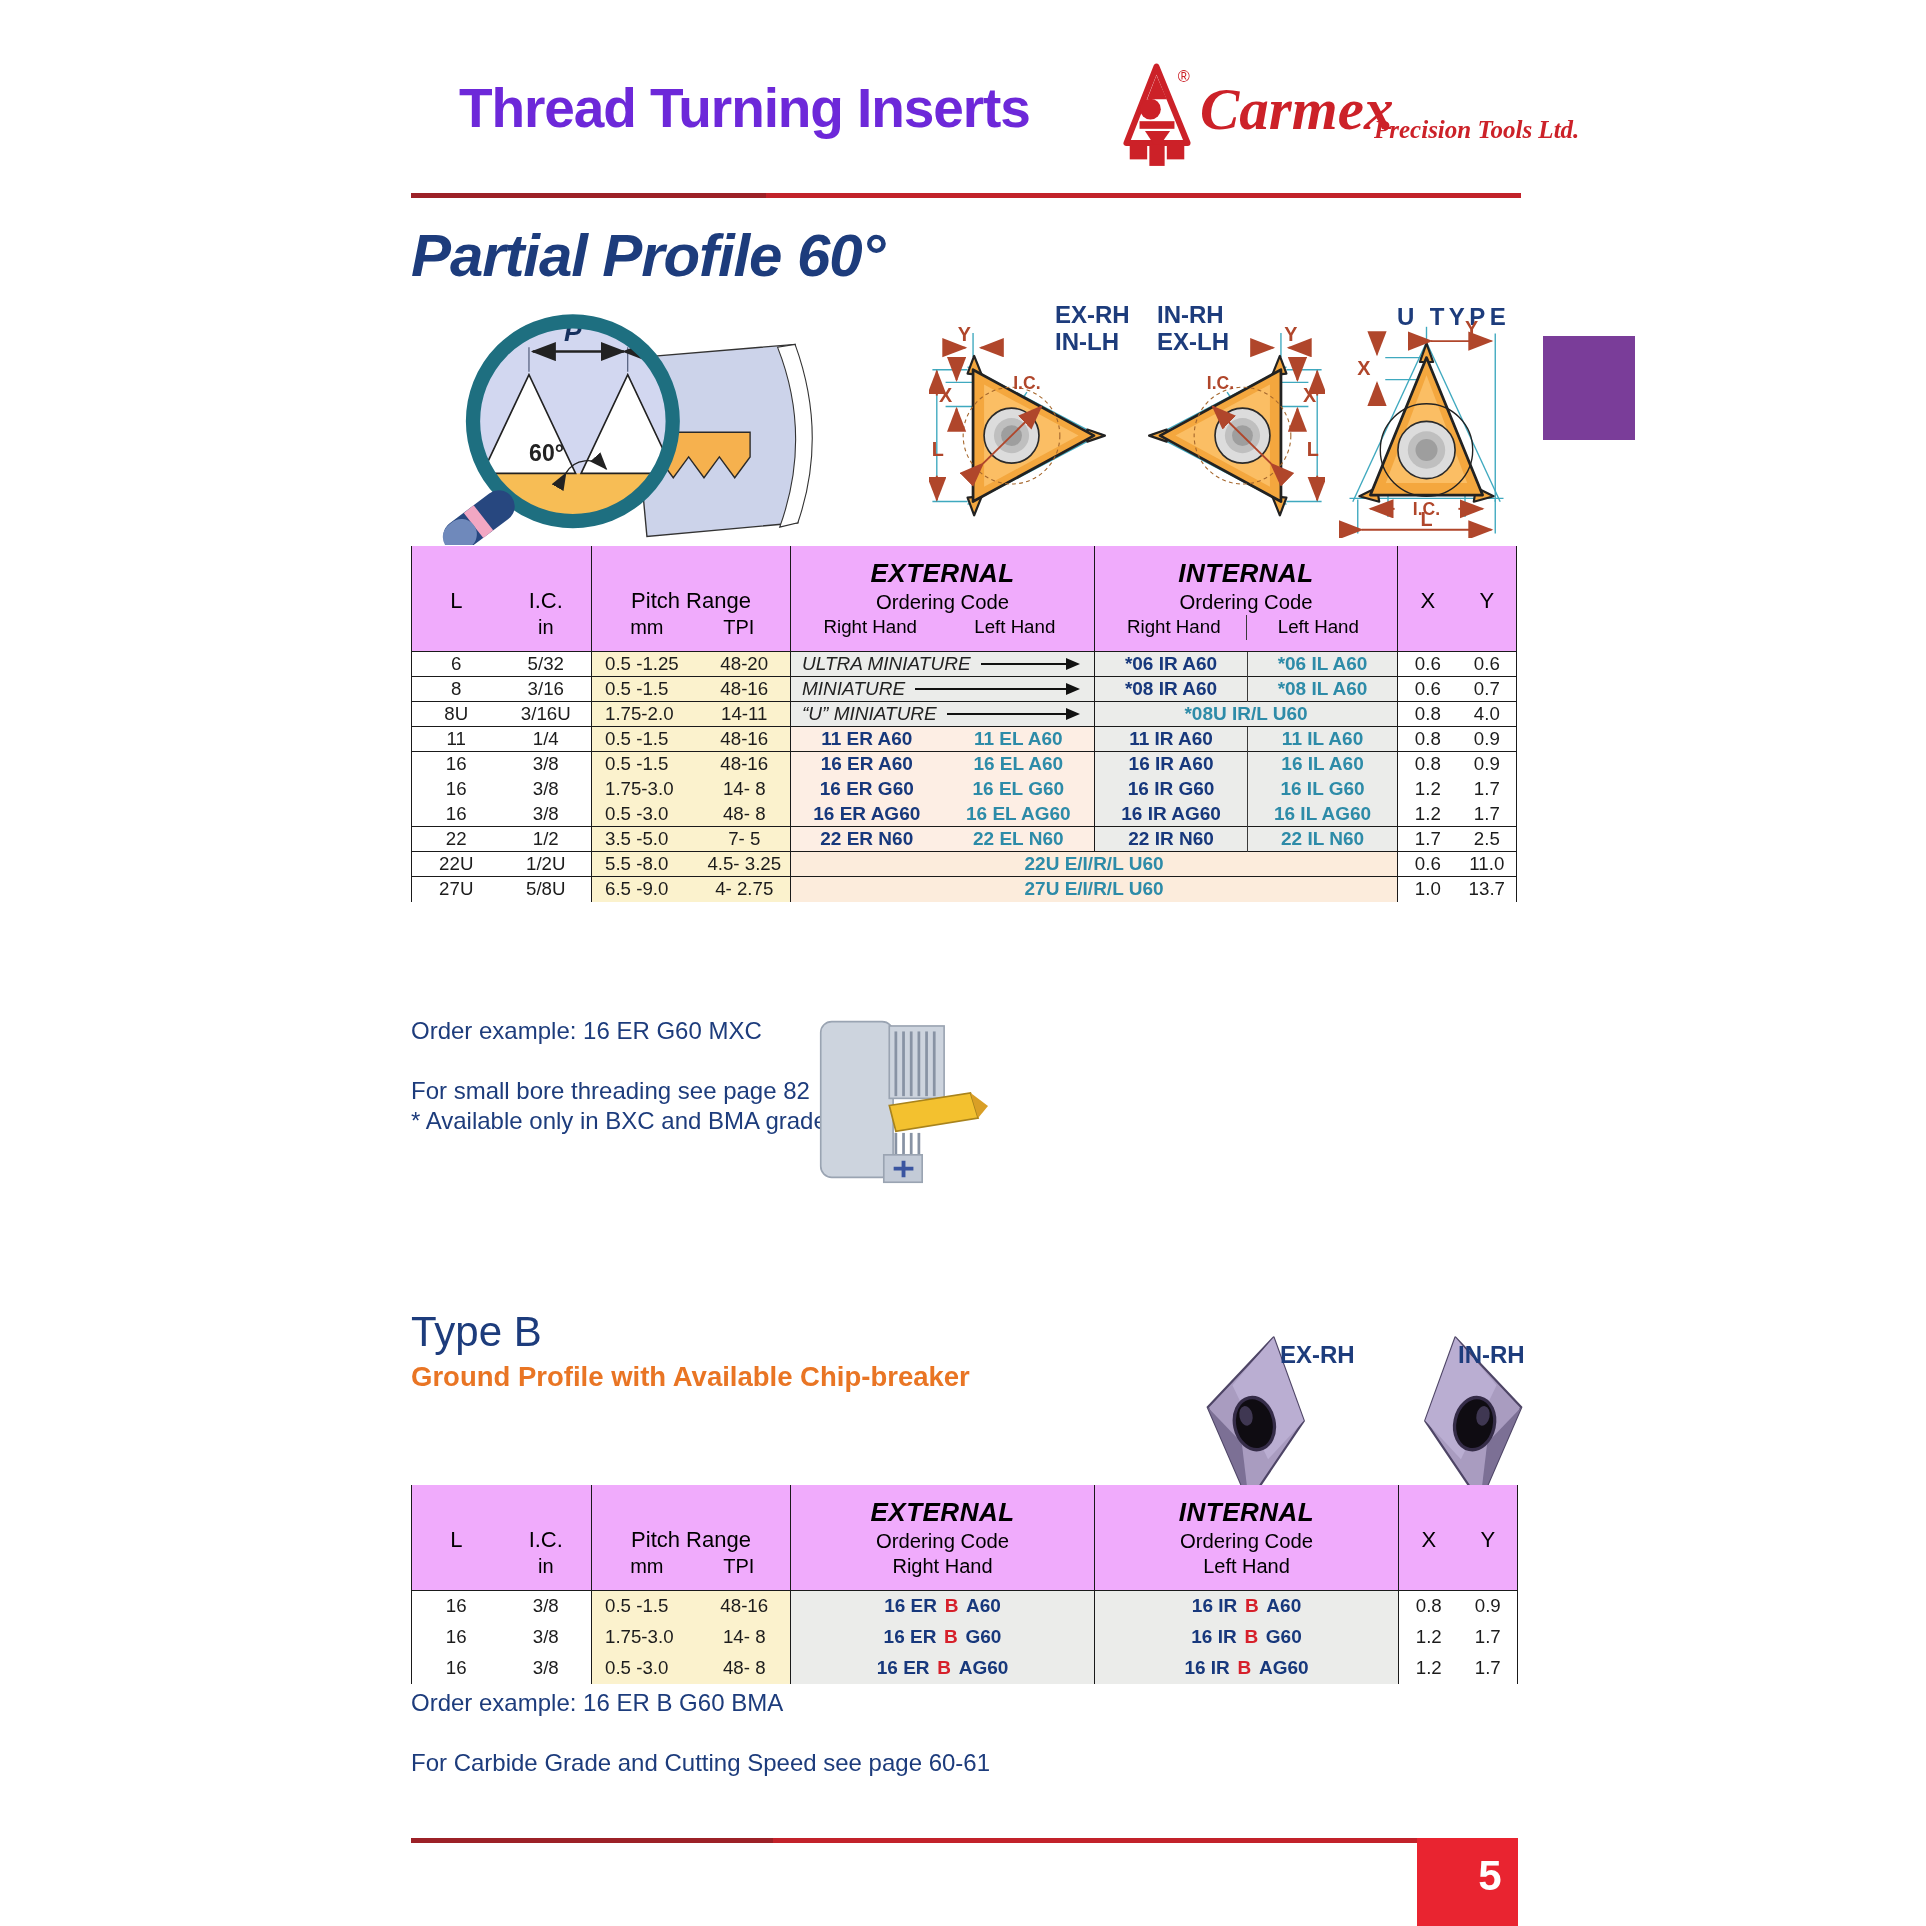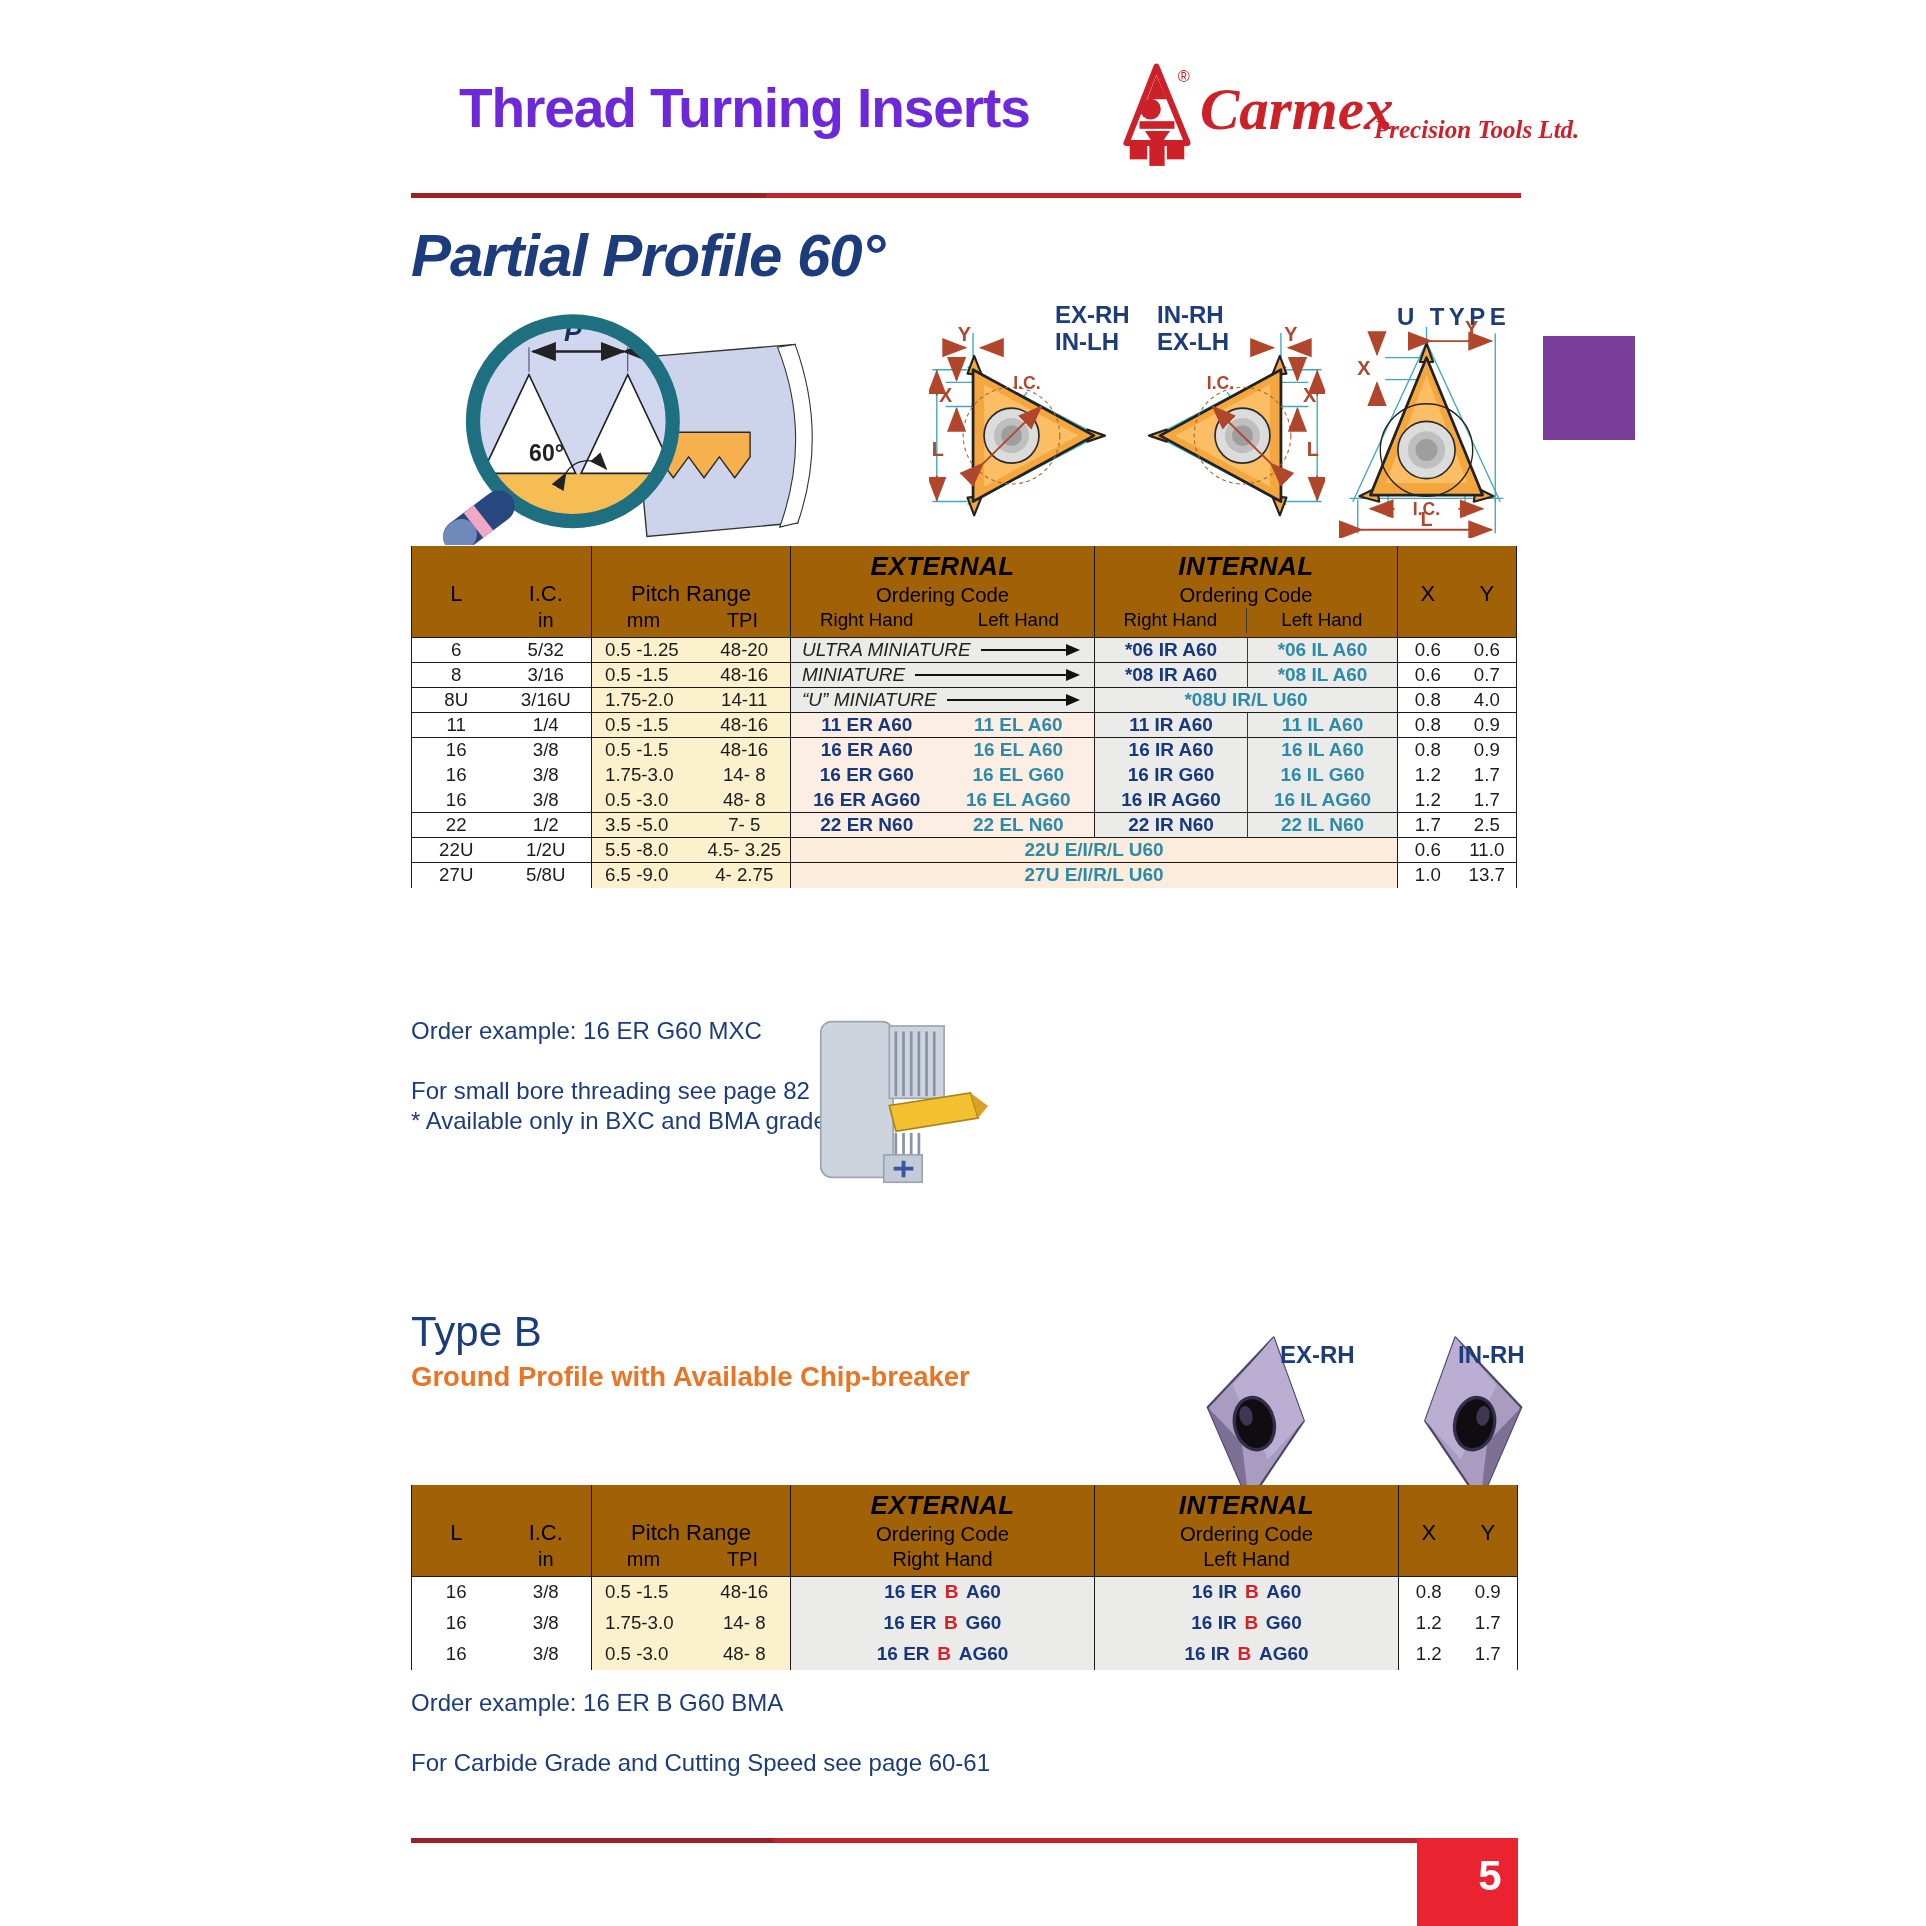--- a/index.html
+++ b/index.html
@@ -26,21 +26,21 @@
   .dlu { left:1397px; top:304px; letter-spacing:4.4px; }
   .purple-tab { left:1543px; top:336px; width:92px; height:104px; background:#7a3d99; }
 
   
   .tblwrap1 { left:411px; top:546px; }
   .tblwrap2 { left:411px; top:1485px; }
   table { border-collapse:collapse; table-layout:fixed; width:1106px; font-family:"Liberation Sans", sans-serif; }
   thead tr { height:91px; }
   .t1 tbody tr { height:25px; }
   .t2 tbody tr { height:31px; }
-  th { background:#a16207; font-weight:400; vertical-align:bottom; border-bottom:1.6px solid #1a1a1a; padding:0; }
+  th { background:#f0abfc; font-weight:400; vertical-align:bottom; border-bottom:1.6px solid #1a1a1a; padding:7px; }
   td { padding:0; font-size:18.7px; color:#1c1c1c; vertical-align:middle; }
   .bL { border-left:1.6px solid #1a1a1a; }
   .bR { border-right:1.6px solid #1a1a1a; }
   .v3 { border-left:1.6px solid #1a1a1a; }
   .divL { border-left:1.1px solid #3a3a3a; }
   tr.gs td { border-top:1.1px solid #1a1a1a; }
 
   .stk { display:flex; flex-direction:column; justify-content:flex-end; height:91px; padding-bottom:4.4px; gap:1.1px; }
   .thm { font-size:22px; text-align:center; }
   .ths { font-size:20px; height:25px; display:flex; align-items:center; justify-content:center; }

